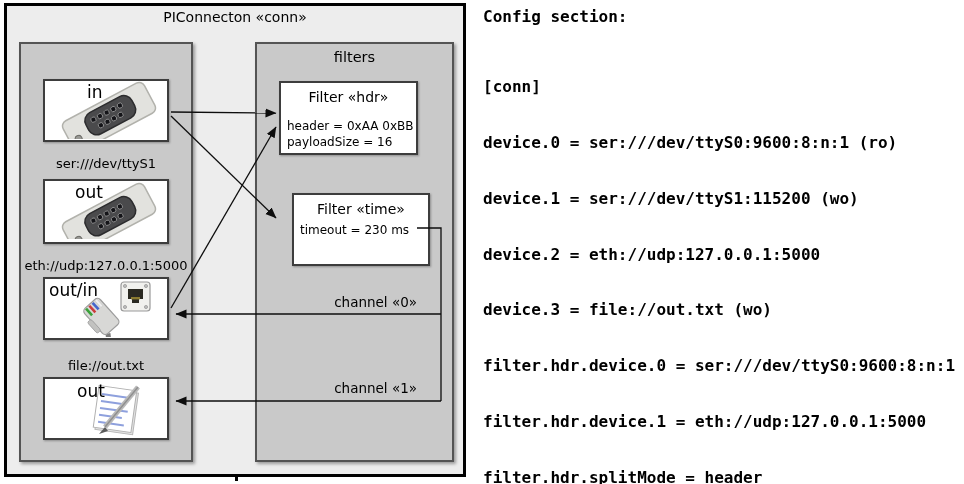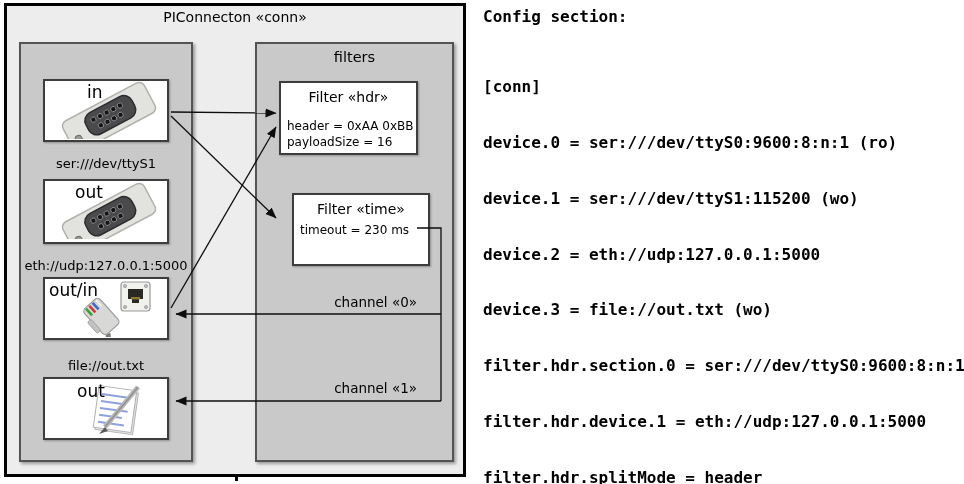--- a/index.html
+++ b/index.html
@@ -210,21 +210,21 @@
 
   <div class="bottom-notch"></div>
 
   <div class="config-heading">Config section:</div>
   <div class="config-lines">
     <div>[conn]</div>
     <div>device.0 = ser:///dev/ttyS0:9600:8:n:1 (ro)</div>
     <div>device.1 = ser:///dev/ttyS1:115200 (wo)</div>
     <div>device.2 = eth://udp:127.0.0.1:5000</div>
     <div>device.3 = file://out.txt (wo)</div>
-    <div>filter.hdr.section.0 = ser:///dev/ttyS0:9600:8:n:1</div>
+    <div>filter.hdr.device.0 = ser:///dev/ttyS0:9600:8:n:1</div>
     <div>filter.hdr.device.1 = eth://udp:127.0.0.1:5000</div>
     <div>filter.hdr.splitMode = header</div>
     
     
     
     
     
     
     
     

